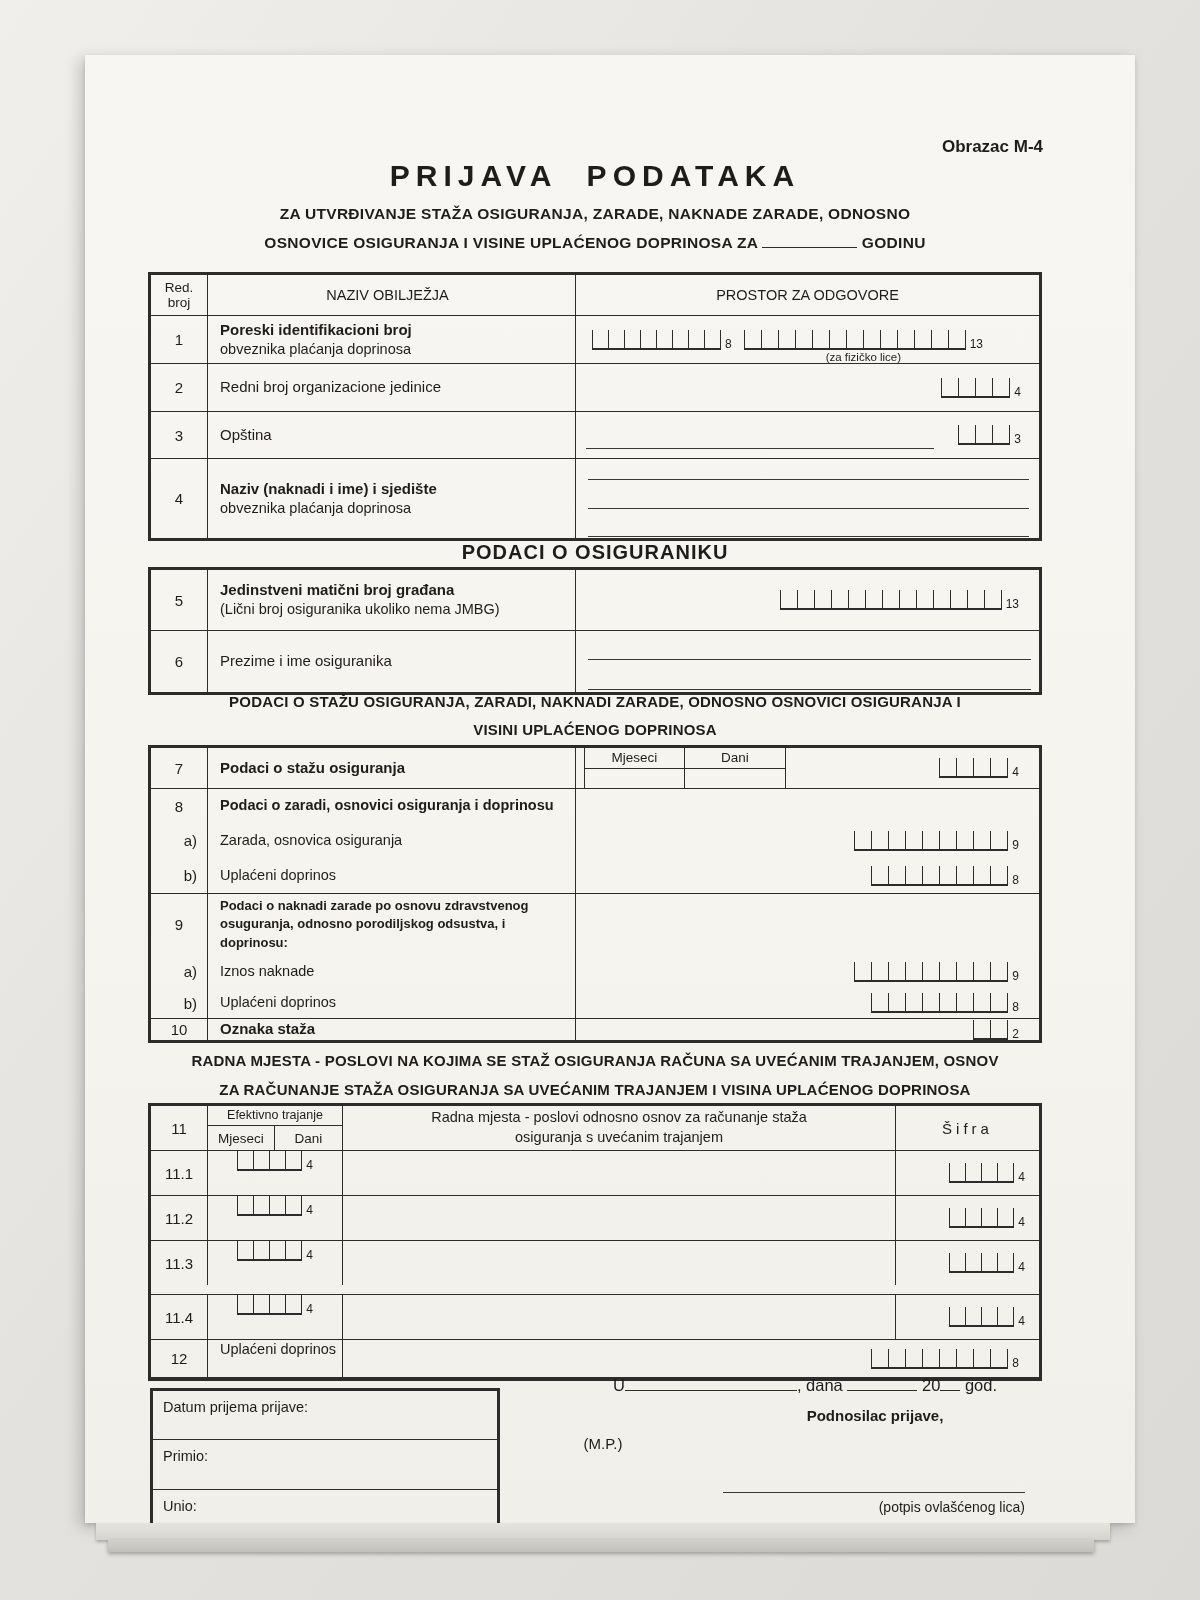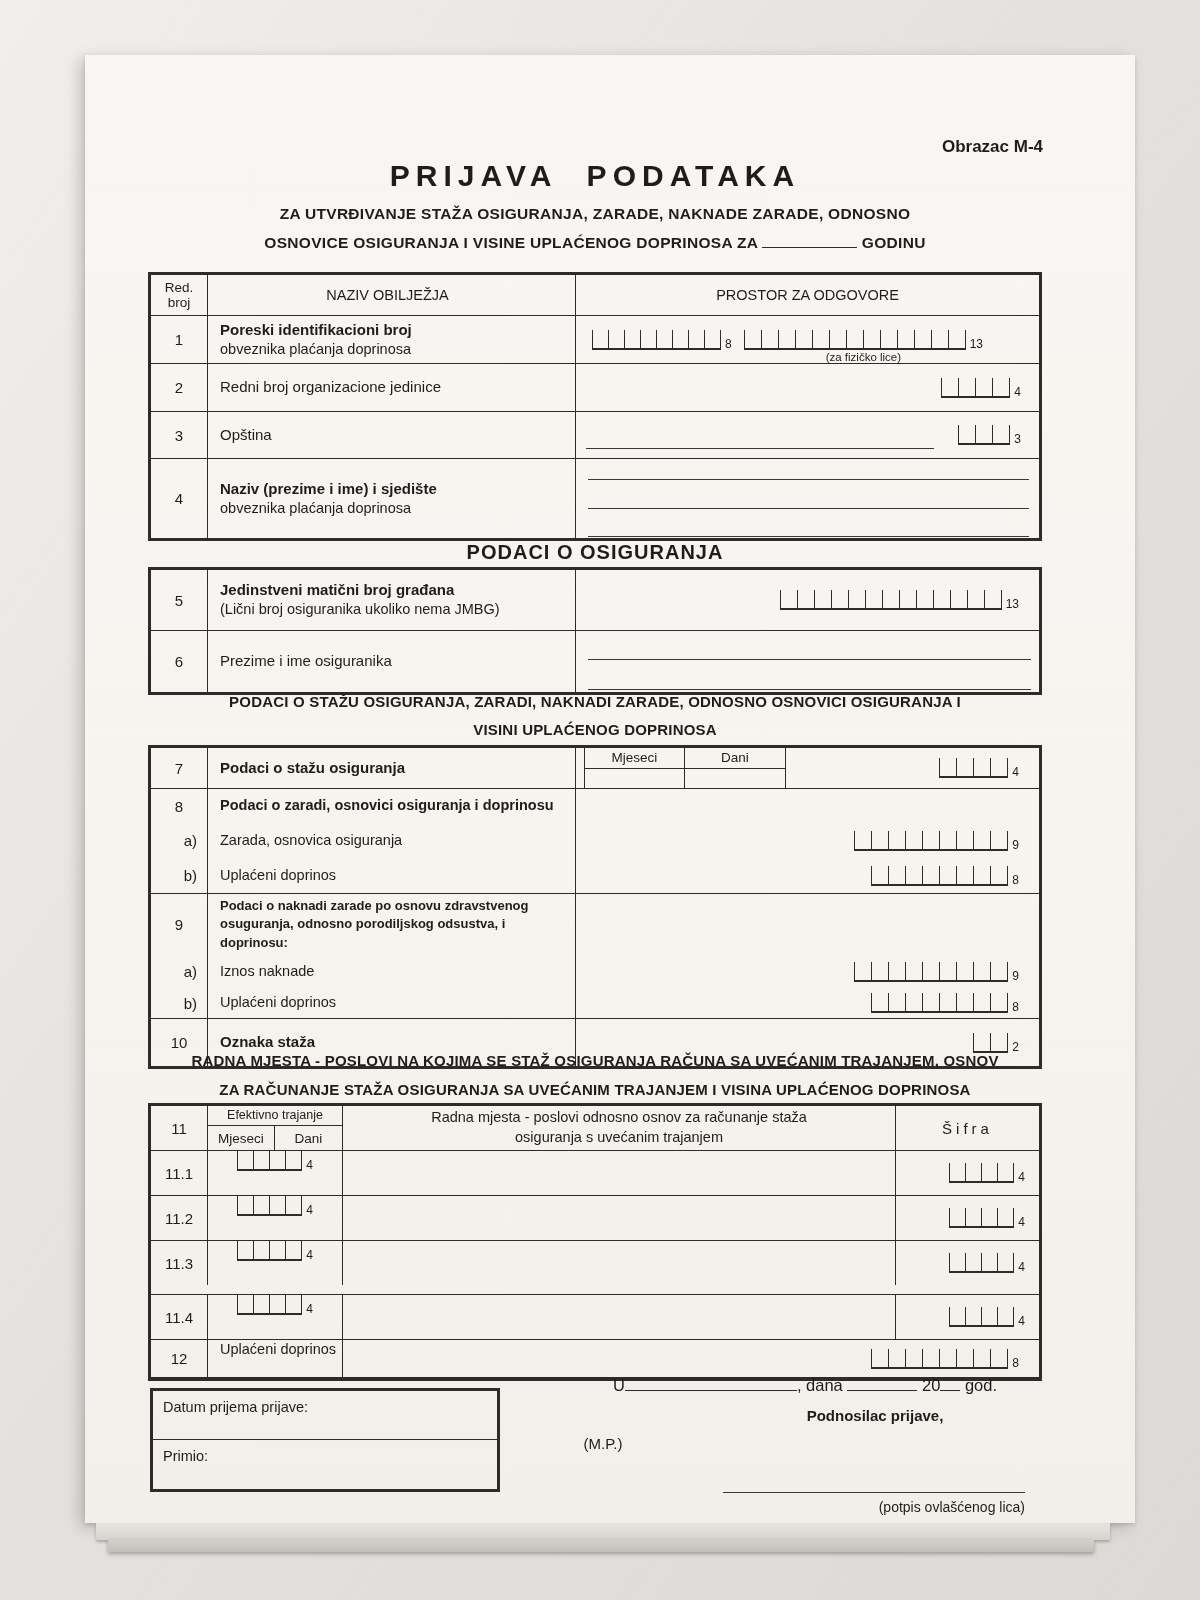--- a/index.html
+++ b/index.html
@@ -195,32 +195,32 @@
               <span class="comb-cell"></span>
             </span>
             <span class="comb-num">3</span>
           </span>
       </div>
     </div>
 
     <div class="t-row" style="height:80px;">
       <div class="c-no">4</div>
       <div class="c-label">
-        <span class="lbl-b">Naziv (prezime i ime) i sjedište</span>
+        <span class="lbl-b">Naziv (naknadi i ime) i sjedište</span>
         <span class="lbl-n">obveznika plaćanja doprinosa</span>
       </div>
       <div class="c-ans">
         <div class="ans-line" style="left:12px; right:10px; top:20px;"></div>
         <div class="ans-line" style="left:12px; right:10px; top:49px;"></div>
         <div class="ans-line" style="left:12px; right:10px; top:77px;"></div>
       </div>
     </div>
   </div>
 
-  <div class="abs sec-title sec-big center" style="top:486px;">PODACI O OSIGURANJA</div>
+  <div class="abs sec-title sec-big center" style="top:486px;">PODACI O OSIGURANIKU</div>
 
   <div class="ftable" style="top:512px;">
     <div class="t-row first" style="height:60px;">
       <div class="c-no">5</div>
       <div class="c-label">
         <span class="lbl-b">Jedinstveni matični broj građana</span>
         <span class="lbl-n">(Lični broj osiguranika ukoliko nema JMBG)</span>
       </div>
       <div class="c-ans" style="justify-content:flex-end; padding-right:20px;">
         <span class="comb">
@@ -386,21 +386,21 @@
               <span class="comb-cell"></span>
               <span class="comb-cell"></span>
               <span class="comb-cell"></span>
               <span class="comb-cell"></span>
             </span>
             <span class="comb-num">8</span>
           </span>
       </div>
     </div>
 
-    <div class="t-row" style="height:48px;">
+    <div class="t-row" style="height:22px;">
       <div class="c-no">10</div>
       <div class="c-label">
         <span class="lbl-b">Oznaka staža</span>
       </div>
       <div class="c-ans" style="justify-content:flex-end; padding-right:20px;">
         <span class="comb">
             <span class="comb-cells">
               <span class="comb-cell"></span>
               <span class="comb-cell"></span>
             </span>
@@ -563,20 +563,21 @@
             </span>
             <span class="comb-num">8</span>
           </span>
       </div>
     </div>
   </div>
 
   <div class="fbox">
     <div class="frow first" style="height:48px;">Datum prijema prijave:</div>
     <div class="frow" style="height:50px;">Primio:</div>
+    <div class="frow" style="height:40px;">Unio:</div>
   </div>
 
   <div class="abs place-line">
     <span>U</span><span class="blank" style="width:172px;"></span><span>, dana</span>
     <span class="blank" style="width:70px;"></span>
     <span>20</span><span class="blank" style="width:20px;"></span>
     <span>god.</span>
   </div>
 
   <div class="abs podnosilac">Podnosilac prijave,</div>

